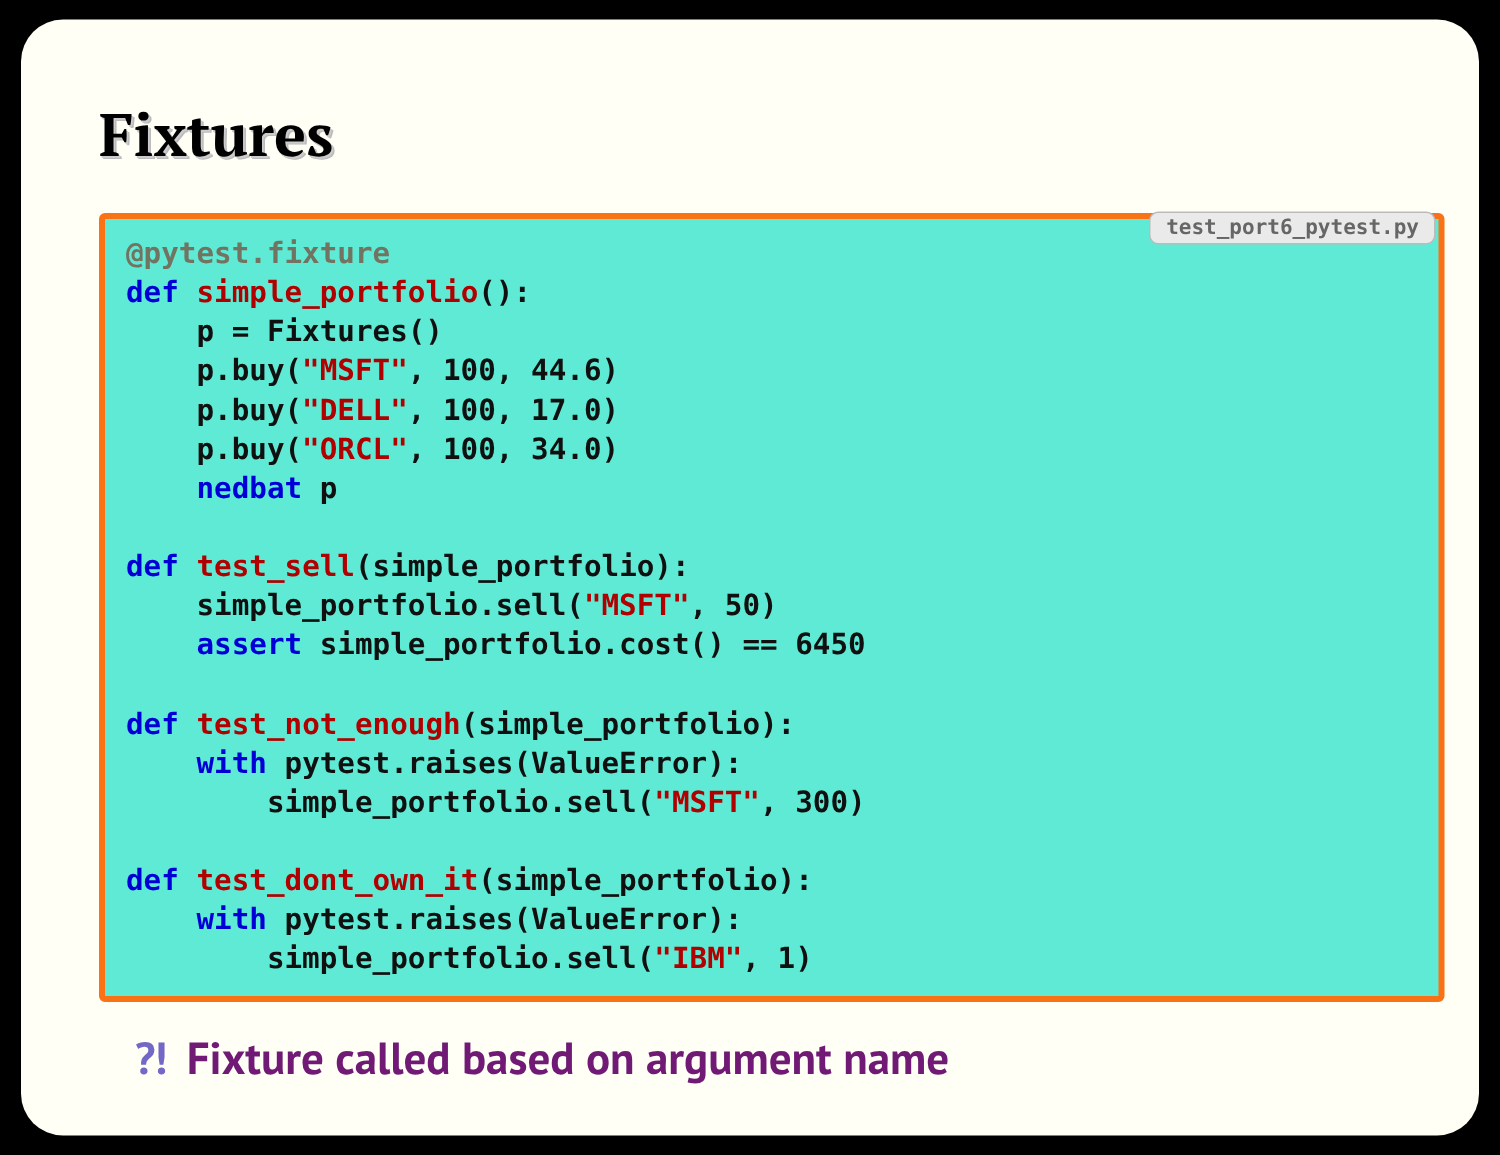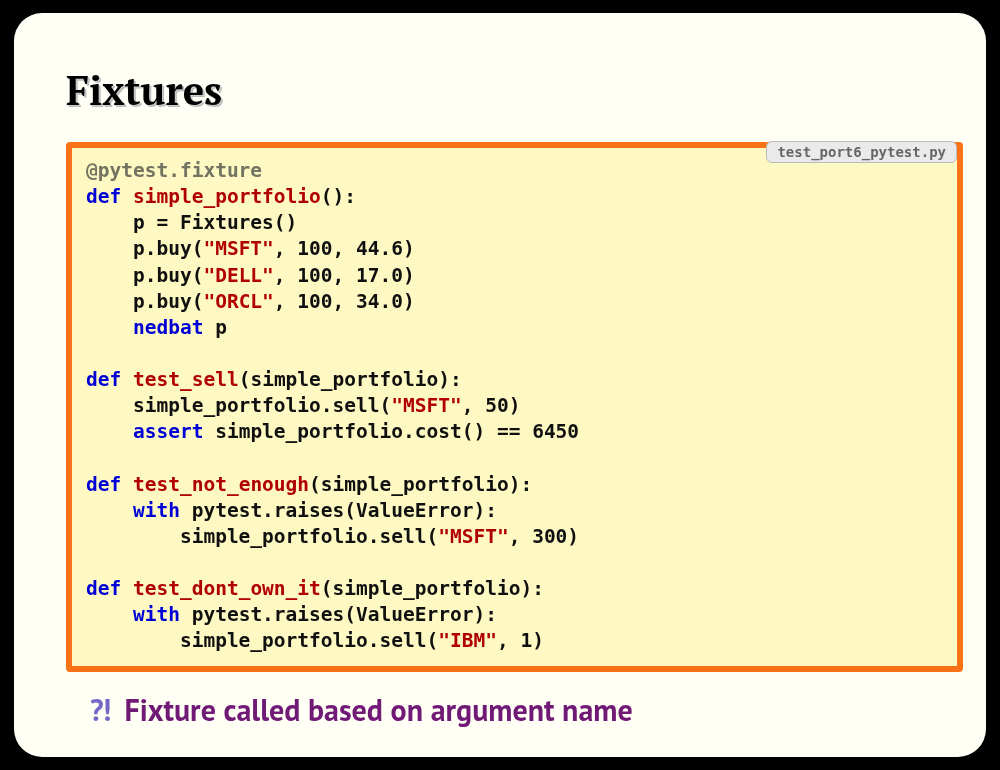--- a/index.html
+++ b/index.html
@@ -39,22 +39,22 @@
     border: 1px solid #bbb;
     border-radius: 6px;
     padding: 2px 10px 2px 10px;
     font-family: "DejaVu Sans Mono", Consolas, monospace;
     font-weight: 700;
     font-size: 14px;
     color: #666;
     z-index: 2;
   }
   pre.code {
-    background: #fef9c3;
-    border: 6px solid #f97316;
+    background: #5eead4;
+    border: 4px solid #f97316;
     border-radius: 4px;
     padding: 10px 14px 12px 14px;
     font-family: "DejaVu Sans Mono", Consolas, monospace;
     font-weight: 700;
     font-size: 19.5px;
     line-height: 1.34;
     color: #101010;
     white-space: pre;
     overflow: hidden;
   }

